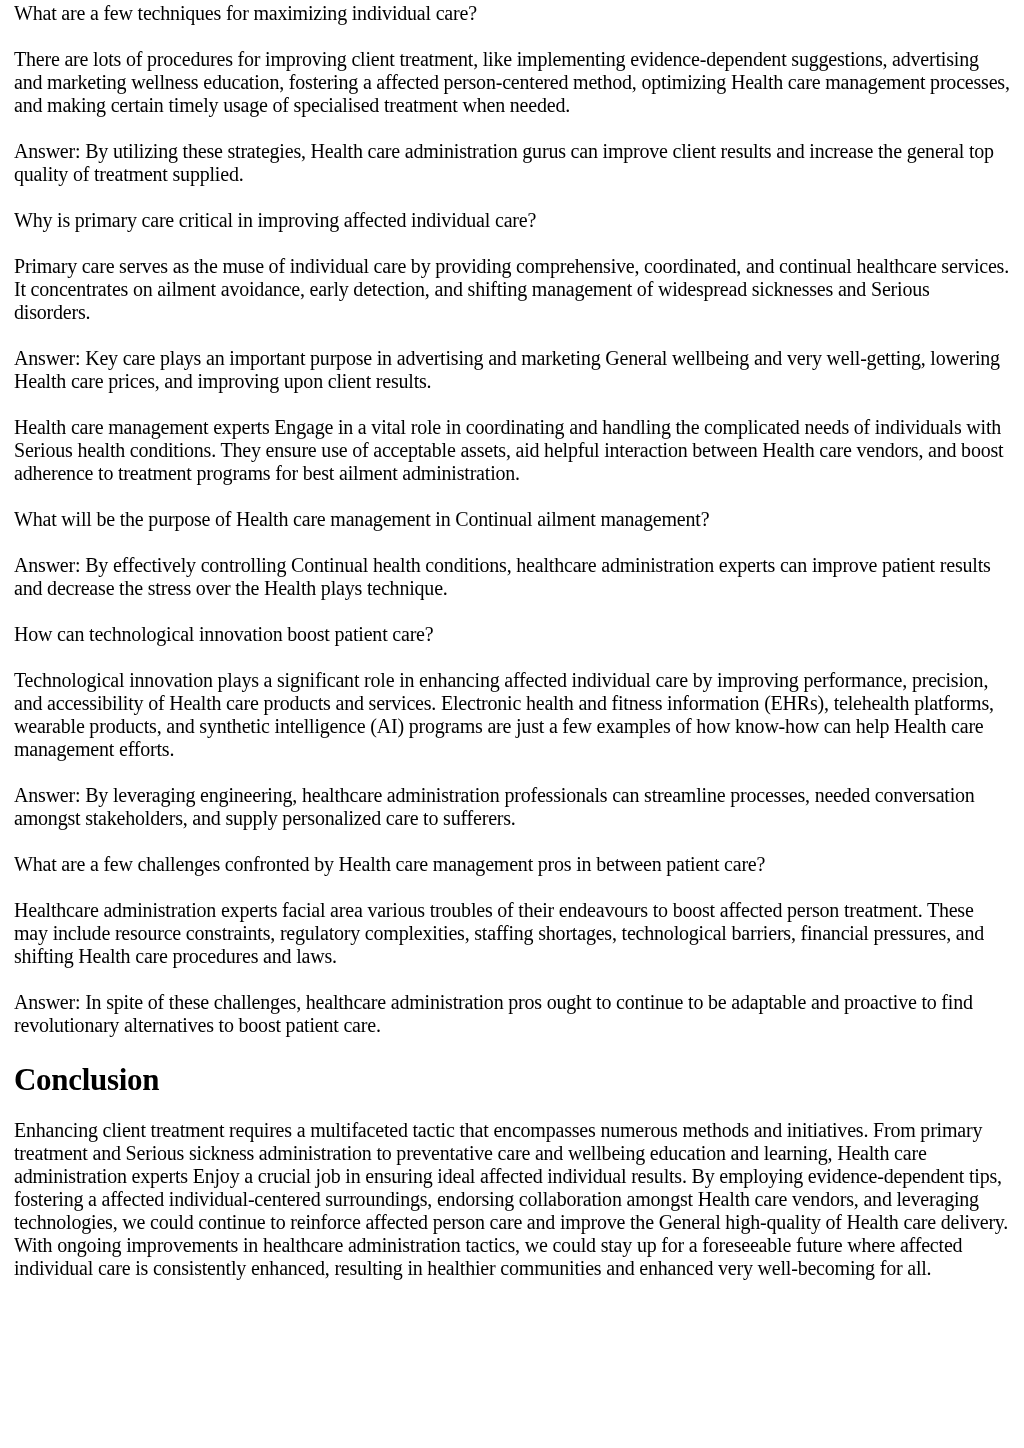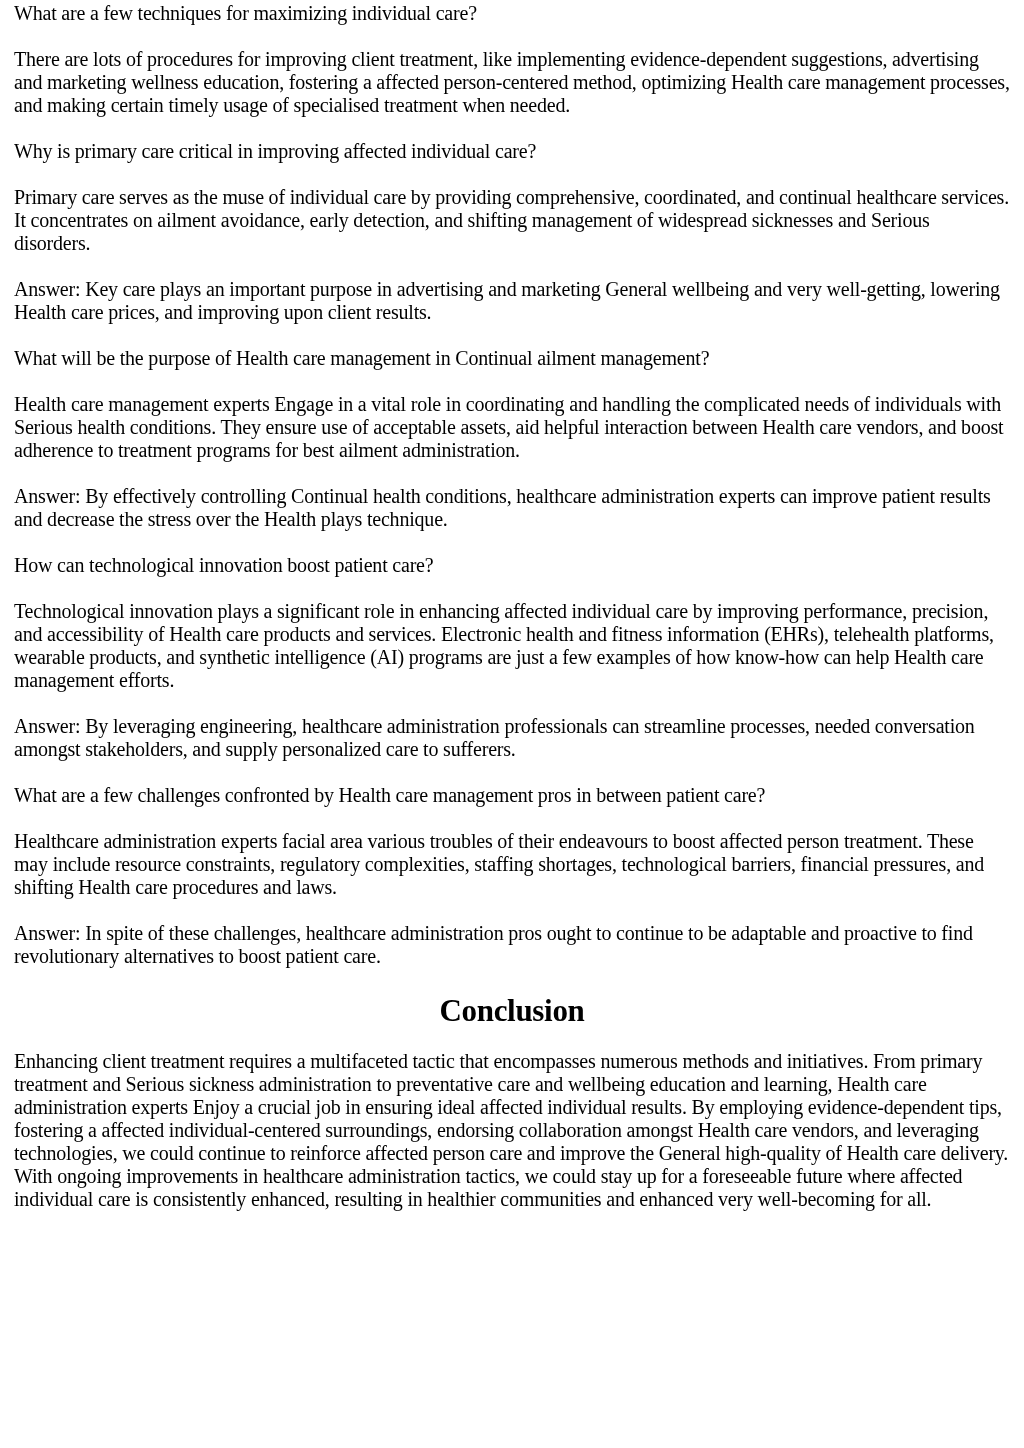--- a/index.html
+++ b/index.html
@@ -25,34 +25,34 @@
   .doc p {
     margin: 0 0 23px 0;
     text-align: left;
   }
   .doc h2 {
     font-size: 31px;
     line-height: 36px;
     margin: 25px 0 21px 0;
     font-weight: bold;
     letter-spacing: -0.3px;
-    text-align: center;
   }
 </style>
 </head>
 <body>
 
 <div class="doc">
   <p>What are a few techniques for maximizing individual care?</p>
   <p>There are lots of procedures for improving client treatment, like implementing evidence-dependent suggestions, advertising and marketing wellness education, fostering a affected person-centered method, optimizing Health care management processes, and making certain timely usage of specialised treatment when needed.</p>
+  <p>Answer: By utilizing these strategies, Health care administration gurus can improve client results and increase the general top quality of treatment supplied.</p>
   <p>Why is primary care critical in improving affected individual care?</p>
   <p>Primary care serves as the muse of individual care by providing comprehensive, coordinated, and continual healthcare services. It concentrates on ailment avoidance, early detection, and shifting management of widespread sicknesses and Serious disorders.</p>
   <p>Answer: Key care plays an important purpose in advertising and marketing General wellbeing and very well-getting, lowering Health care prices, and improving upon client results.</p>
+  <p>Health care management experts Engage in a vital role in coordinating and handling the complicated needs of individuals with Serious health conditions. They ensure use of acceptable assets, aid helpful interaction between Health care vendors, and boost adherence to treatment programs for best ailment administration.</p>
   <p>What will be the purpose of Health care management in Continual ailment management?</p>
-  <p>Health care management experts Engage in a vital role in coordinating and handling the complicated needs of individuals with Serious health conditions. They ensure use of acceptable assets, aid helpful interaction between Health care vendors, and boost adherence to treatment programs for best ailment administration.</p>
   <p>Answer: By effectively controlling Continual health conditions, healthcare administration experts can improve patient results and decrease the stress over the Health plays technique.</p>
   <p>How can technological innovation boost patient care?</p>
   <p>Technological innovation plays a significant role in enhancing affected individual care by improving performance, precision, and accessibility of Health care products and services. Electronic health and fitness information (EHRs), telehealth platforms, wearable products, and synthetic intelligence (AI) programs are just a few examples of how know-how can help Health care management efforts.</p>
   <p>Answer: By leveraging engineering, healthcare administration professionals can streamline processes, needed conversation amongst stakeholders, and supply personalized care to sufferers.</p>
   <p>What are a few challenges confronted by Health care management pros in between patient care?</p>
   <p>Healthcare administration experts facial area various troubles of their endeavours to boost affected person treatment. These may include resource constraints, regulatory complexities, staffing shortages, technological barriers, financial pressures, and shifting Health care procedures and laws.</p>
   <p>Answer: In spite of these challenges, healthcare administration pros ought to continue to be adaptable and proactive to find revolutionary alternatives to boost patient care.</p>
   <h2>Conclusion</h2>
   <p>Enhancing client treatment requires a multifaceted tactic that encompasses numerous methods and initiatives. From primary treatment and Serious sickness administration to preventative care and wellbeing education and learning, Health care administration experts Enjoy a crucial job in ensuring ideal affected individual results. By employing evidence-dependent tips, fostering a affected individual-centered surroundings, endorsing collaboration amongst Health care vendors, and leveraging technologies, we could continue to reinforce affected person care and improve the General high-quality of Health care delivery. With ongoing improvements in healthcare administration tactics, we could stay up for a foreseeable future where affected individual care is consistently enhanced, resulting in healthier communities and enhanced very well-becoming for all.</p>
 </div>

